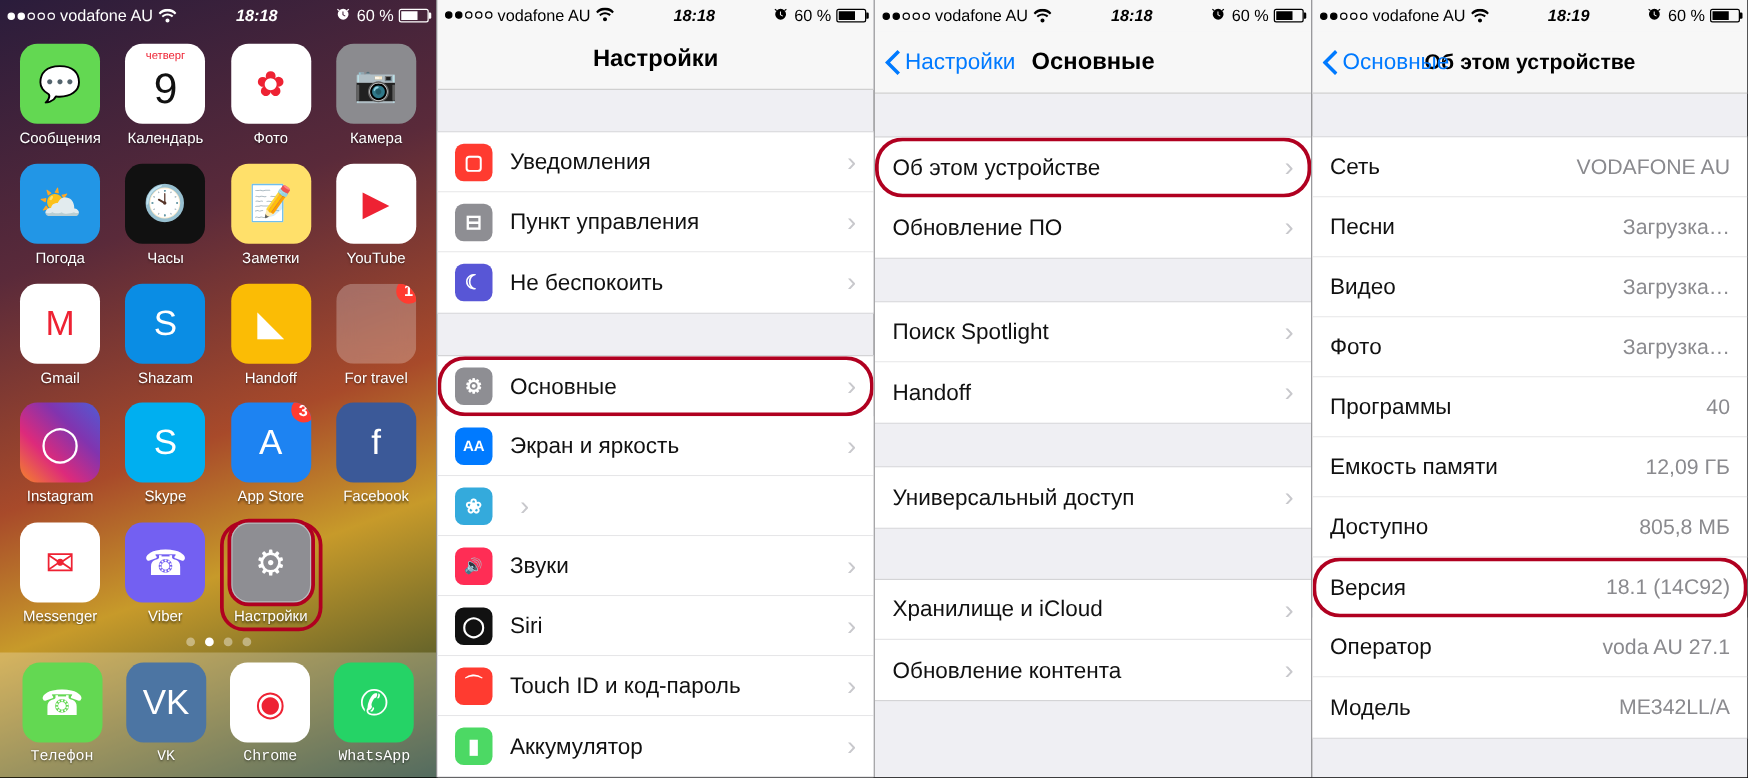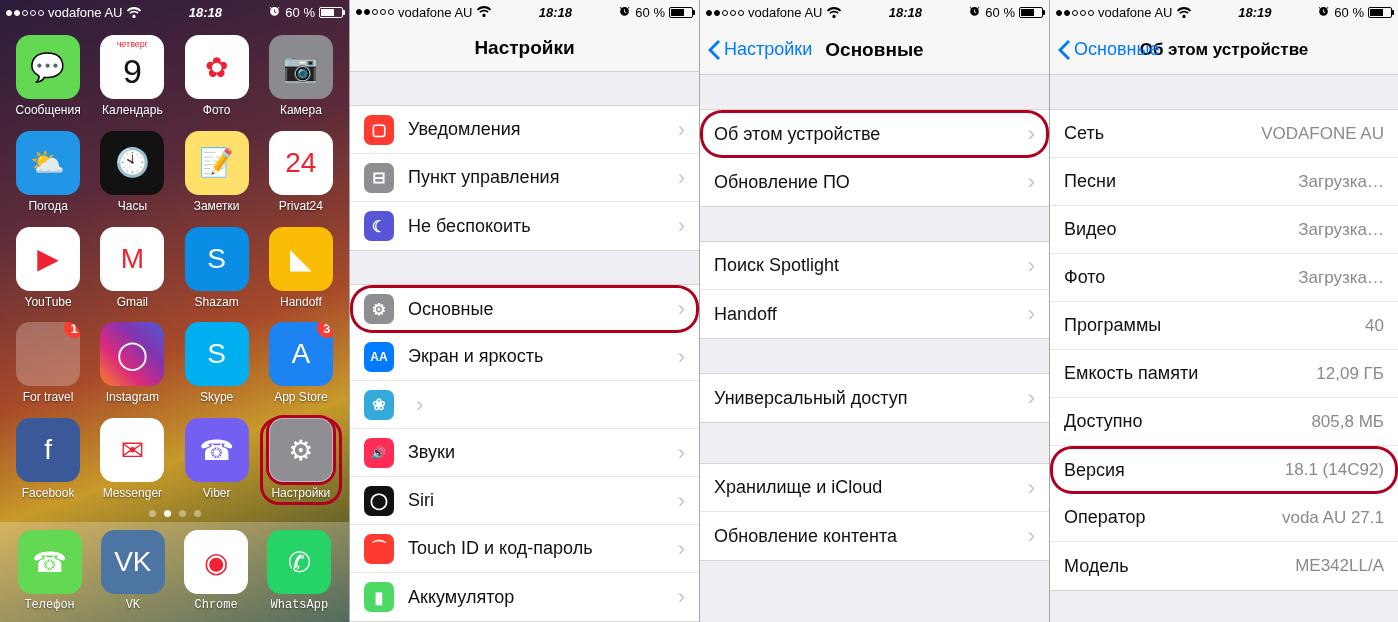--- a/index.html
+++ b/index.html
@@ -153,24 +153,20 @@
       </div>
       <div class="app">
         <div class="tile" style="background: rgb(17, 17, 17); color: rgb(255, 255, 255);">🕙</div>
         <div class="cap">Часы</div>
       </div>
       <div class="app">
         <div class="tile" style="background: rgb(255, 224, 106); color: rgb(255, 255, 255);">📝</div>
         <div class="cap">Заметки</div>
       </div>
       <div class="app">
-        <div class="tile" style="background: rgb(255, 255, 255); color: rgb(238, 34, 51);">24</div>
-        <div class="cap">Privat24</div>
-      </div>
-      <div class="app">
         <div class="tile" style="background: rgb(255, 255, 255); color: rgb(238, 34, 51);">▶</div>
         <div class="cap">YouTube</div>
       </div>
       <div class="app">
         <div class="tile" style="background: rgb(255, 255, 255); color: rgb(238, 34, 51);">M</div>
         <div class="cap">Gmail</div>
       </div>
       <div class="app">
         <div class="tile" style="background: rgb(10, 141, 228); color: rgb(255, 255, 255);">S</div>
         <div class="cap">Shazam</div>

